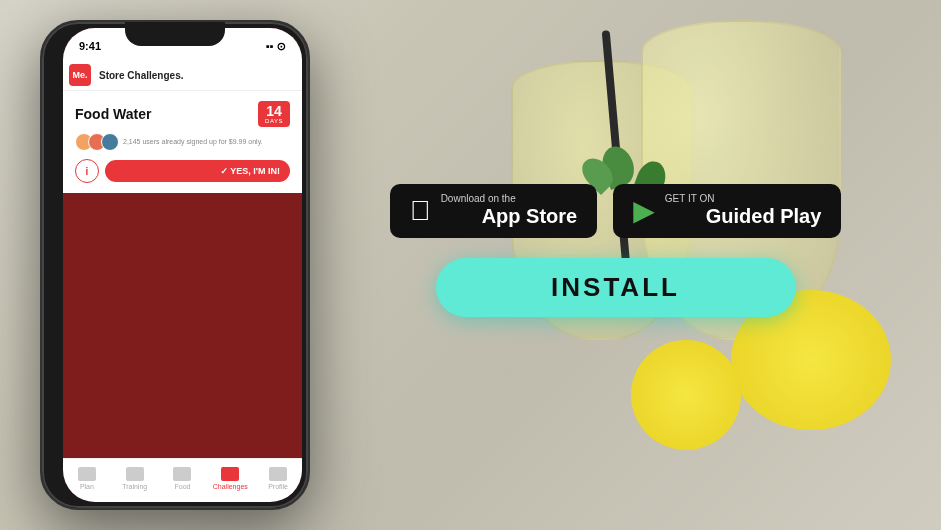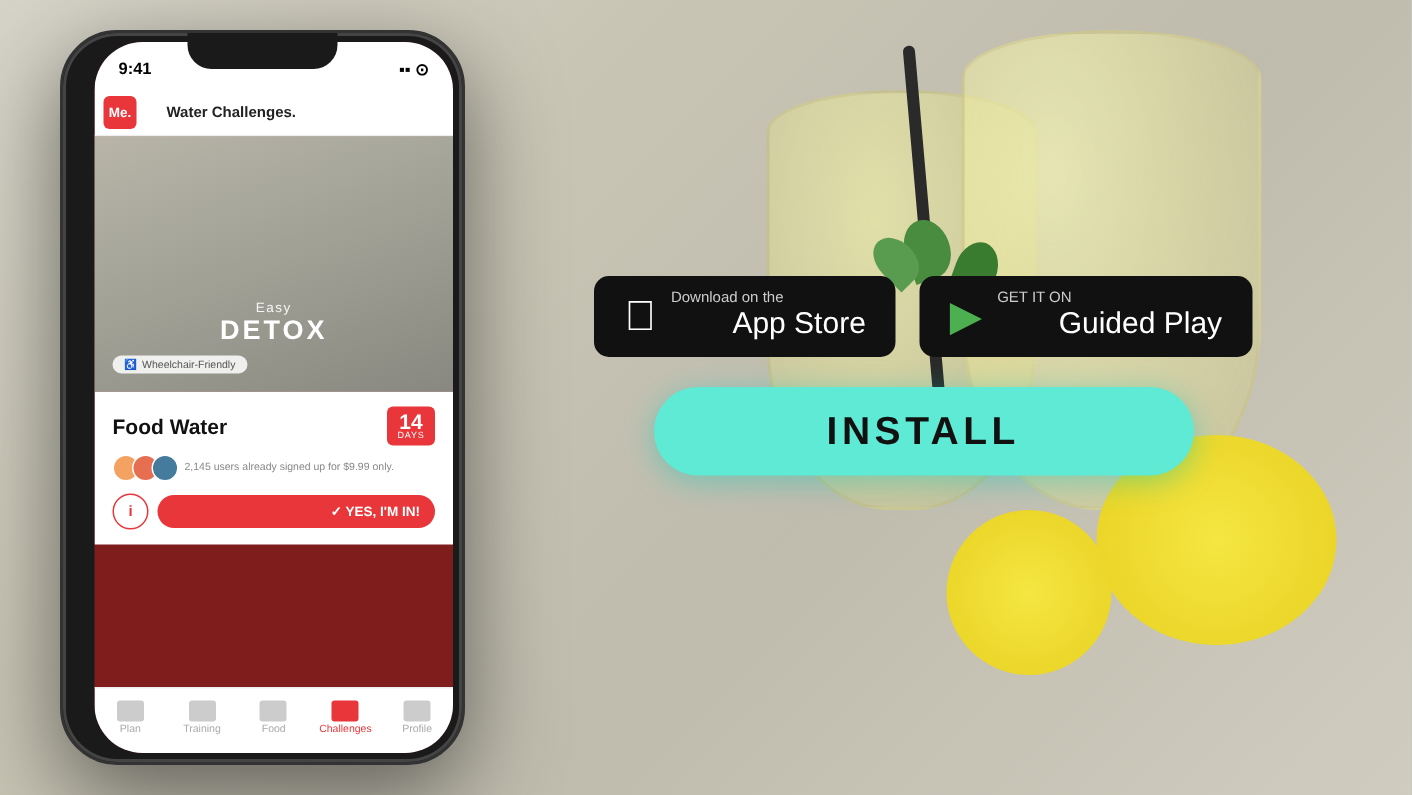--- a/index.html
+++ b/index.html
@@ -145,21 +145,21 @@
       justify-content: space-between;
       padding: 8px 16px 4px;
       font-size: 11px;
       font-weight: 600;
     }
     .phone-nav-bar {
       background: white;
       padding: 4px 6px;
       display: flex;
       align-items: center;
-      gap: 20px;
+      gap: 8px;
       border-bottom: 1px solid #eee;
     }
     .me-logo {
       width: 22px;
       height: 22px;
       background: #e8363a;
       border-radius: 4px;
       display: flex;
       align-items: center;
       justify-content: center;
@@ -363,21 +363,21 @@
       display: flex;
       flex-direction: column;
     }
     .store-btn-sub {
       font-size: 10px;
       color: #ccc;
       line-height: 1;
     }
     .store-btn-main {
       font-size: 20px;
-      font-weight: 400;
+      font-weight: 700;
       line-height: 1.2;
       margin-left: 41px;
     }
 
     .install-btn {
       background: #5eead4;
       color: #111;
       font-size: 26px;
       font-weight: 900;
       border-radius: 40px;
@@ -412,34 +412,23 @@
     <div class="phone-notch"></div>
     <div class="phone-screen">
 
       <div class="phone-status-bar">
         <span>9:41</span>
         <span>▪▪ ⊙</span>
       </div>
 
       <div class="phone-nav-bar">
         <div class="me-logo">Me.</div>
-        <span class="nav-title">Water Challenges.</span>
+        <span class="nav-title">Store Challenges.</span>
       </div>
 
-      <div class="phone-hero">
-        <div class="hero-drink-img"></div>
-        <div class="hero-text-overlay">
-          <div class="hero-easy">Easy</div>
-          <div class="hero-detox">DETOX</div>
-        </div>
-        <div class="hero-badge">
-          <span>♿</span>
-          <span>Wheelchair-Friendly</span>
-        </div>
-      </div>
 
       <div class="phone-card">
         <div class="card-row">
           <span class="card-title">Food Water</span>
           <div class="days-badge">
             <div class="days-num">14</div>
             <div class="days-label">DAYS</div>
           </div>
         </div>
         <div class="avatars-row">

